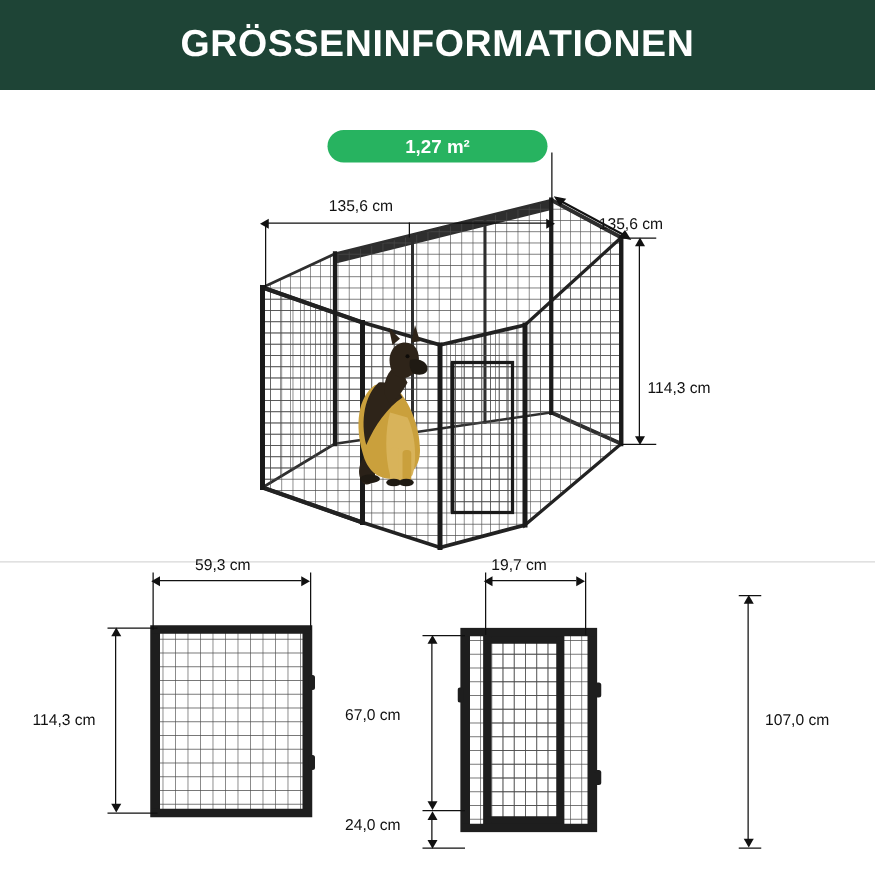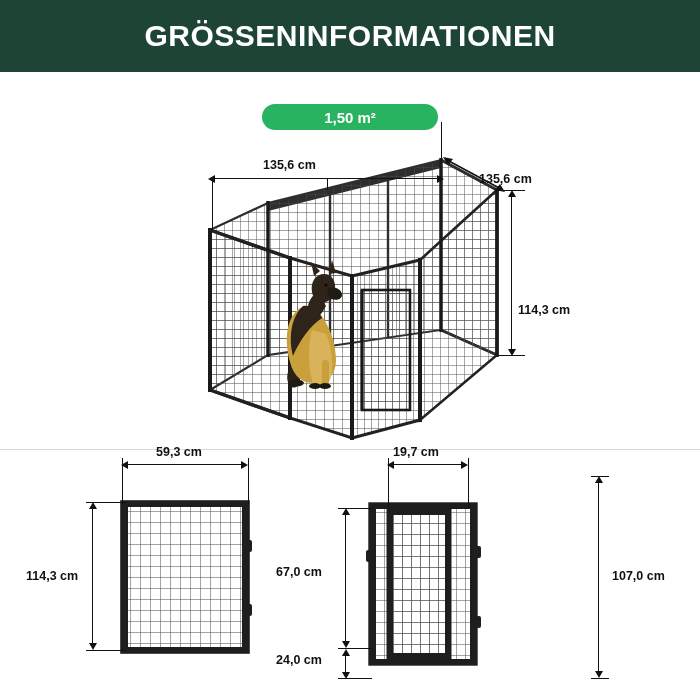--- a/index.html
+++ b/index.html
@@ -53,21 +53,21 @@
     font-weight: bold;
     display: flex;
     align-items: center;
     justify-content: center;
   }
 
   
   .dim-label {
     position: absolute;
     font-size: 12.5px;
-    font-weight: bold;
+    font-weight: normal;
     color: #111111;
     white-space: nowrap;
   }
 
   
   .hline {
     position: absolute;
     height: 0;
     border-top: 1.6px solid #111111;
   }
@@ -130,21 +130,21 @@
 </head>
 <body>
 
 <div class="page">
 
   <div class="header">
     <div class="header-title">GRÖSSENINFORMATIONEN</div>
   </div>
 
   <div class="area-badge">
-    <span>1,50 m²</span>
+    <span>1,27 m²</span>
   </div>
 
   <div style="position:absolute; left:0; top:140px; width:700px; height:310px;">
 
     <svg width="700" height="310" viewBox="0 0 700 310">
       <defs>
         <pattern id="meshA" width="9" height="9" patternUnits="userSpaceOnUse">
           <path d="M9 0 L0 0 0 9" fill="none" stroke="#4a4a4a" stroke-width="1"></path>
         </pattern>
         <pattern id="meshB" width="8" height="9" patternUnits="userSpaceOnUse">

